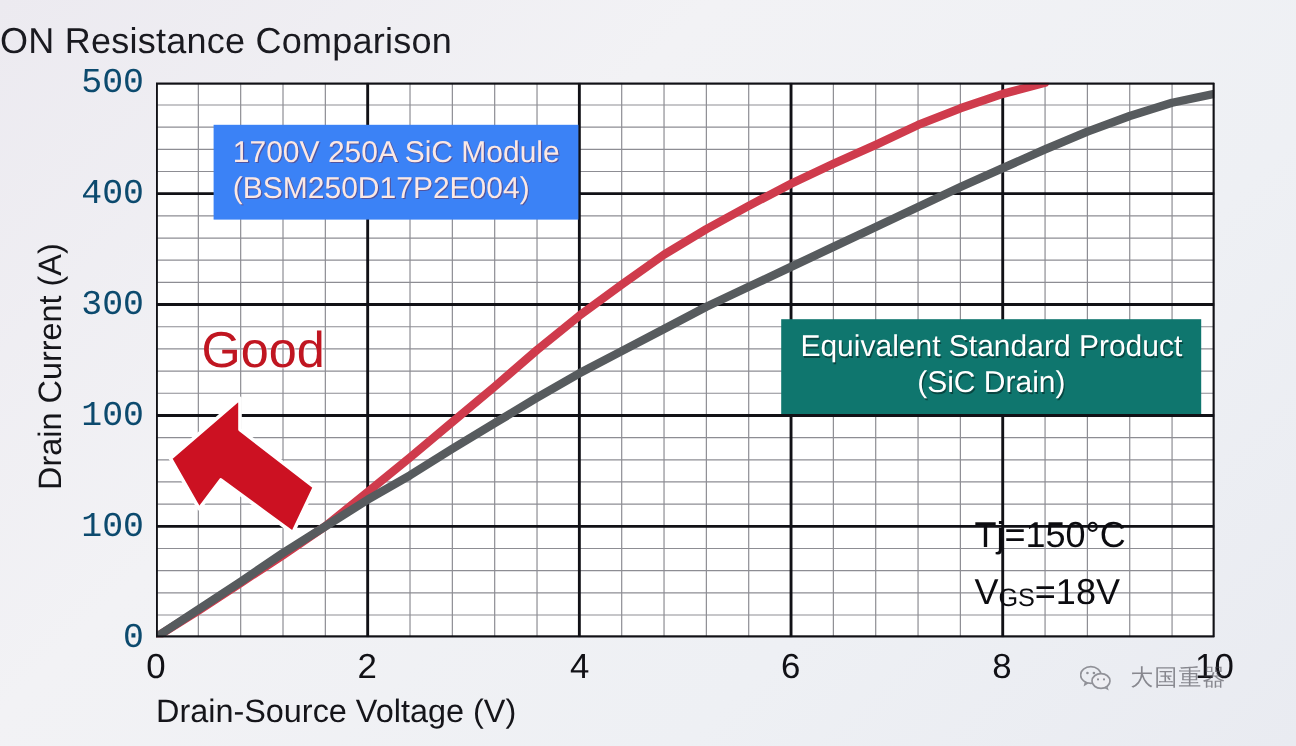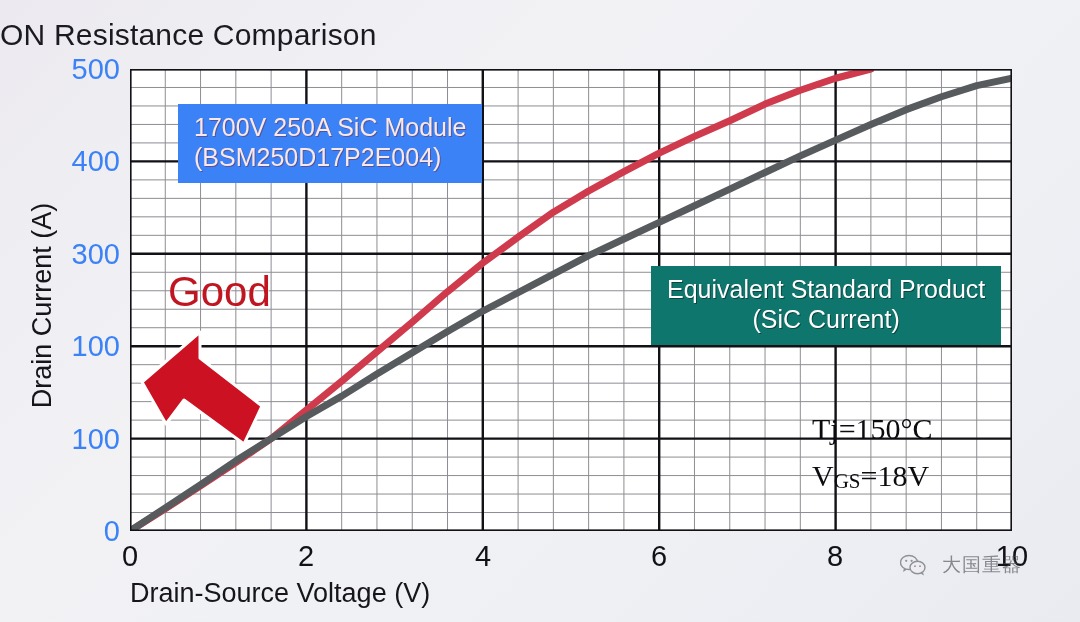--- a/index.html
+++ b/index.html
@@ -60,22 +60,23 @@
   .ytick-wrap {
     position: absolute;
     left: 0; top: 0;
     width: 1080px; height: 622px;
   }
   .yt {
     position: absolute;
     width: 112px;
     text-align: right;
     font-size: 29px;
-    color: #3b82f6;
+    color: #0c4a6e;
     left: 8px;
+    font-family: Liberation Mono, monospace;
   }
   .xt {
     position: absolute;
     width: 60px;
     text-align: center;
     font-size: 29px;
     color: #111116;
     top: 540px;
   }
 
@@ -109,25 +110,24 @@
     left: 140px;
     top: 268px;
     font-size: 42px;
     color: #c01621;
     text-shadow: 1px 1px 1px rgba(255,255,255,0.7);
     margin-left: 28px;
   }
   .cond-box {
     position: absolute;
     left: 812px;
-    top: 406px;
+    top: 424px;
     font-size: 30px;
     color: #0c0c10;
     line-height: 1.55;
-    font-family: Liberation Serif, serif;
   }
   .cond-box .sub {
     font-size: 21px;
     vertical-align: baseline;
     position: relative;
     top: 2px;
   }
   .watermark {
     position: absolute;
     left: 900px;
@@ -254,21 +254,21 @@
 
   <div class="good-text">Good</div>
 
   <div class="label-box label-red">
     <span>1700V 250A SiC Module</span><br>
     <span>(BSM250D17P2E004)</span>
   </div>
 
   <div class="label-box label-gray">
     <span>Equivalent Standard Product</span>
-    <span class="line2">(SiC Current)</span>
+    <span class="line2">(SiC Drain)</span>
   </div>
 
   <div class="cond-box">
     <div>Tj=150°C</div>
     <div><span>V</span><span class="sub">GS</span><span>=18V</span></div>
   </div>
 
   <div class="watermark">
     <svg width="26" height="22" viewBox="0 0 26 22">
       <ellipse cx="9" cy="8.5" rx="8.5" ry="7" fill="none" stroke="#5a5a62" stroke-width="1.4"></ellipse>

